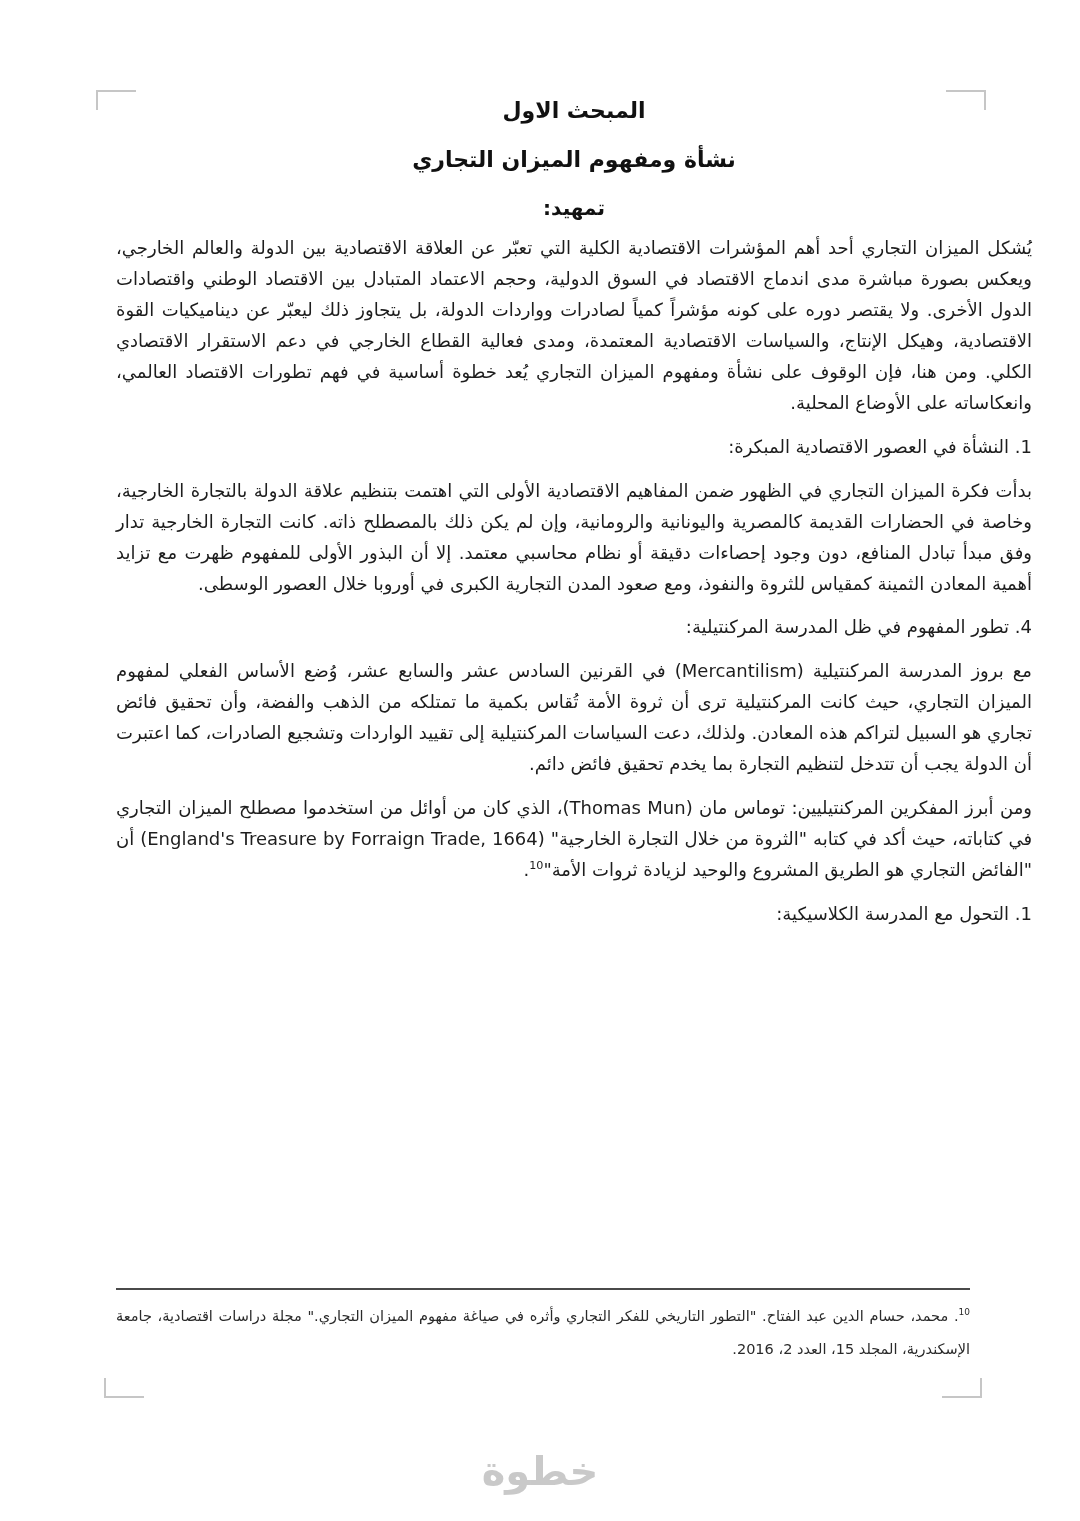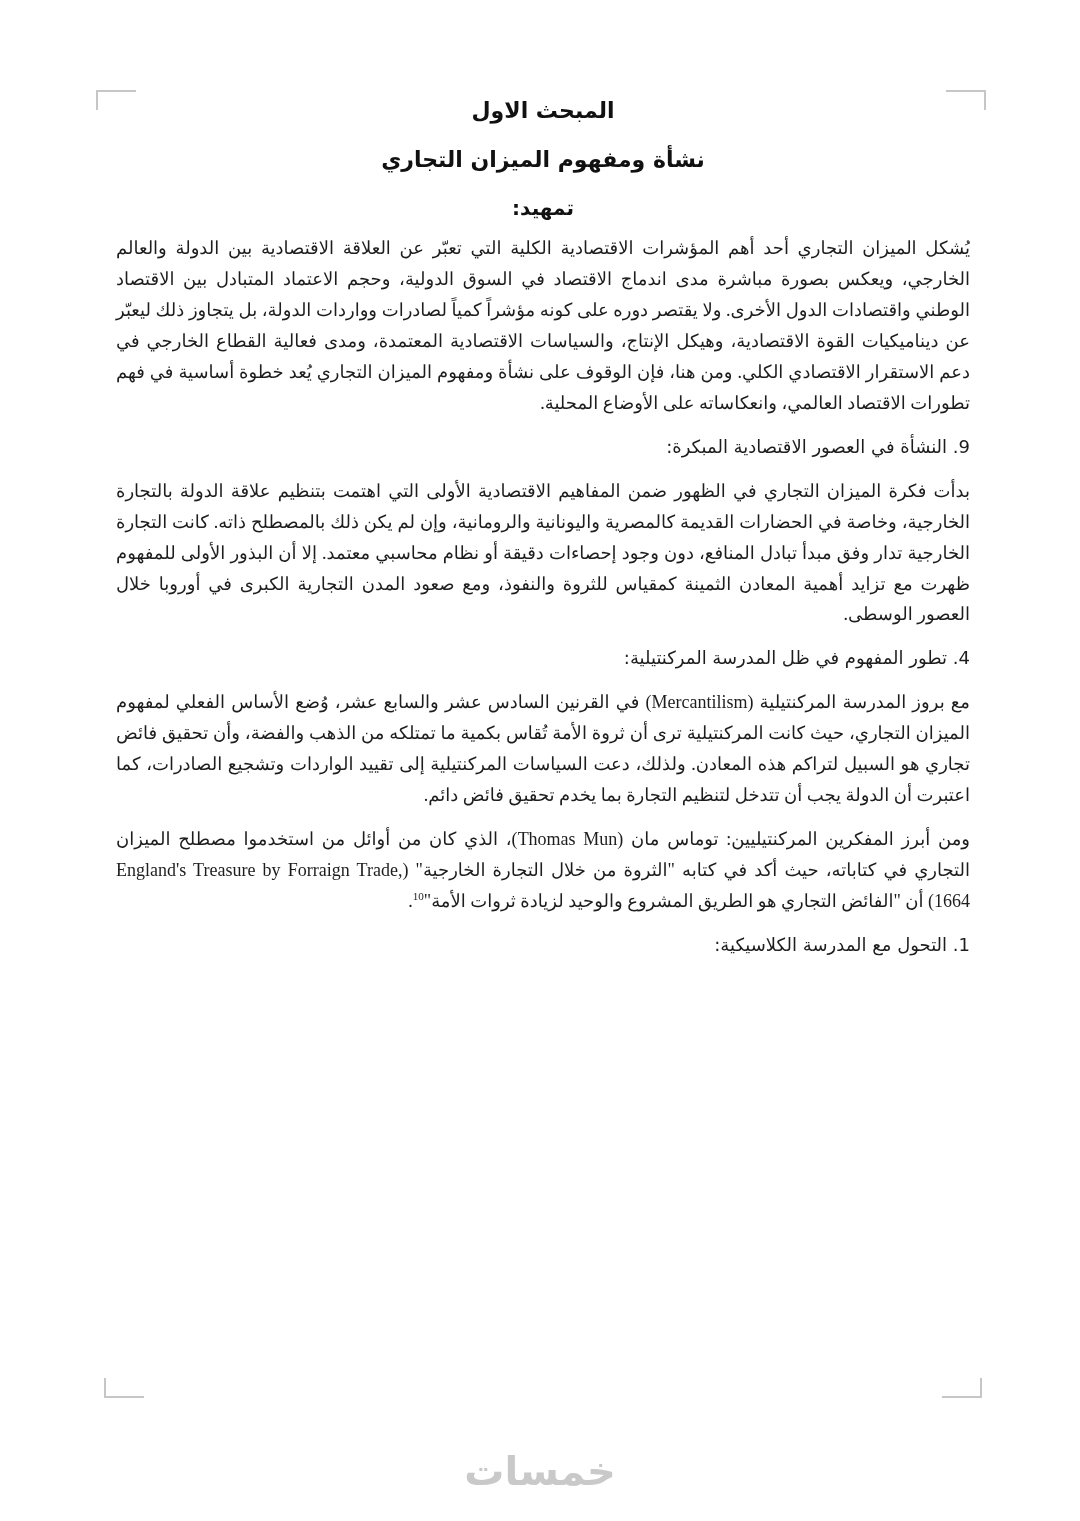--- a/index.html
+++ b/index.html
@@ -23,21 +23,21 @@
     height: 20px;
     border: 0 solid #c6c6c6;
   }
   .crop-mark.tl { left: 96px;  top: 90px;   border-top-width: 2px;    border-left-width: 2px; }
   .crop-mark.tr { right: 94px; top: 90px;   border-top-width: 2px;    border-right-width: 2px; }
   .crop-mark.bl { left: 104px; top: 1378px; border-bottom-width: 2px; border-left-width: 2px; }
   .crop-mark.br { right: 98px; top: 1378px; border-bottom-width: 2px; border-right-width: 2px; }
 
   .content {
     direction: rtl;
-    padding: 98px 110px 0 116px;
+    padding: 98px 48px 0 116px;
     font-size: 18px;
   }
 
   .title {
     text-align: center;
     font-size: 22px;
     font-weight: bold;
     margin-bottom: 24px;
     color: #111;
   }
@@ -48,21 +48,20 @@
     font-weight: bold;
     text-align: center;
     margin-bottom: 13px;
     color: #111;
   }
 
   .para {
     text-align: justify;
     line-height: 1.72;
     margin-bottom: 13px;
-    font-family: Liberation Serif, serif;
   }
 
   .subhead {
     text-align: right;
     line-height: 1.72;
     margin: 3px 0 13px 0;
   }
 
   sup {
     font-size: 0.62em;
@@ -114,30 +113,33 @@
 
     <h1 class="title">المبحث الاول</h1>
 
     <h2 class="title subtitle">نشأة ومفهوم الميزان التجاري</h2>
 
     <h3 class="tamheed">تمهيد:</h3>
 
     <p class="para">يُشكل الميزان التجاري أحد أهم المؤشرات الاقتصادية الكلية التي تعبّر عن العلاقة الاقتصادية بين الدولة والعالم الخارجي، ويعكس بصورة مباشرة مدى اندماج الاقتصاد في السوق الدولية، وحجم الاعتماد المتبادل بين الاقتصاد الوطني واقتصادات الدول الأخرى. ولا يقتصر دوره على كونه مؤشراً كمياً لصادرات وواردات الدولة، بل يتجاوز ذلك ليعبّر عن ديناميكيات القوة الاقتصادية، وهيكل الإنتاج، والسياسات الاقتصادية المعتمدة، ومدى فعالية القطاع الخارجي في دعم الاستقرار الاقتصادي الكلي. ومن هنا، فإن الوقوف على نشأة ومفهوم الميزان التجاري يُعد خطوة أساسية في فهم تطورات الاقتصاد العالمي، وانعكاساته على الأوضاع المحلية.</p>
 
 
-    <p class="subhead">9. النشأة في العصور الاقتصادية المبكرة:</p>
+    <p class="subhead">1. النشأة في العصور الاقتصادية المبكرة:</p>
 
     <p class="para">بدأت فكرة الميزان التجاري في الظهور ضمن المفاهيم الاقتصادية الأولى التي اهتمت بتنظيم علاقة الدولة بالتجارة الخارجية، وخاصة في الحضارات القديمة كالمصرية واليونانية والرومانية، وإن لم يكن ذلك بالمصطلح ذاته. كانت التجارة الخارجية تدار وفق مبدأ تبادل المنافع، دون وجود إحصاءات دقيقة أو نظام محاسبي معتمد. إلا أن البذور الأولى للمفهوم ظهرت مع تزايد أهمية المعادن الثمينة كمقياس للثروة والنفوذ، ومع صعود المدن التجارية الكبرى في أوروبا خلال العصور الوسطى.</p>
 
     <p class="subhead">4. تطور المفهوم في ظل المدرسة المركنتيلية:</p>
 
     <p class="para">مع بروز المدرسة المركنتيلية (Mercantilism) في القرنين السادس عشر والسابع عشر، وُضع الأساس الفعلي لمفهوم الميزان التجاري، حيث كانت المركنتيلية ترى أن ثروة الأمة تُقاس بكمية ما تمتلكه من الذهب والفضة، وأن تحقيق فائض تجاري هو السبيل لتراكم هذه المعادن. ولذلك، دعت السياسات المركنتيلية إلى تقييد الواردات وتشجيع الصادرات، كما اعتبرت أن الدولة يجب أن تتدخل لتنظيم التجارة بما يخدم تحقيق فائض دائم.</p>
 
     <p class="para"><span>ومن أبرز المفكرين المركنتيليين: توماس مان (Thomas Mun)، الذي كان من أوائل من استخدموا مصطلح الميزان التجاري في كتاباته، حيث أكد في كتابه "الثروة من خلال التجارة الخارجية" (England's Treasure by Forraign Trade, 1664) أن "الفائض التجاري هو الطريق المشروع والوحيد لزيادة ثروات الأمة"</span><sup>10</sup><span>.</span></p>
 
     <p class="subhead">1. التحول مع المدرسة الكلاسيكية:</p>
 
   </div>
 
+  <div class="footnote">
+    <p class="footnote-text"><sup>10</sup><span>. محمد، حسام الدين عبد الفتاح. "التطور التاريخي للفكر التجاري وأثره في صياغة مفهوم الميزان التجاري." مجلة دراسات اقتصادية، جامعة الإسكندرية، المجلد 15، العدد 2، 2016.</span></p>
+  </div>
 
-  <div class="watermark">خمسات</div>
+  <div class="watermark">خطوة</div>
 
 </div>
 
 </body></html>

